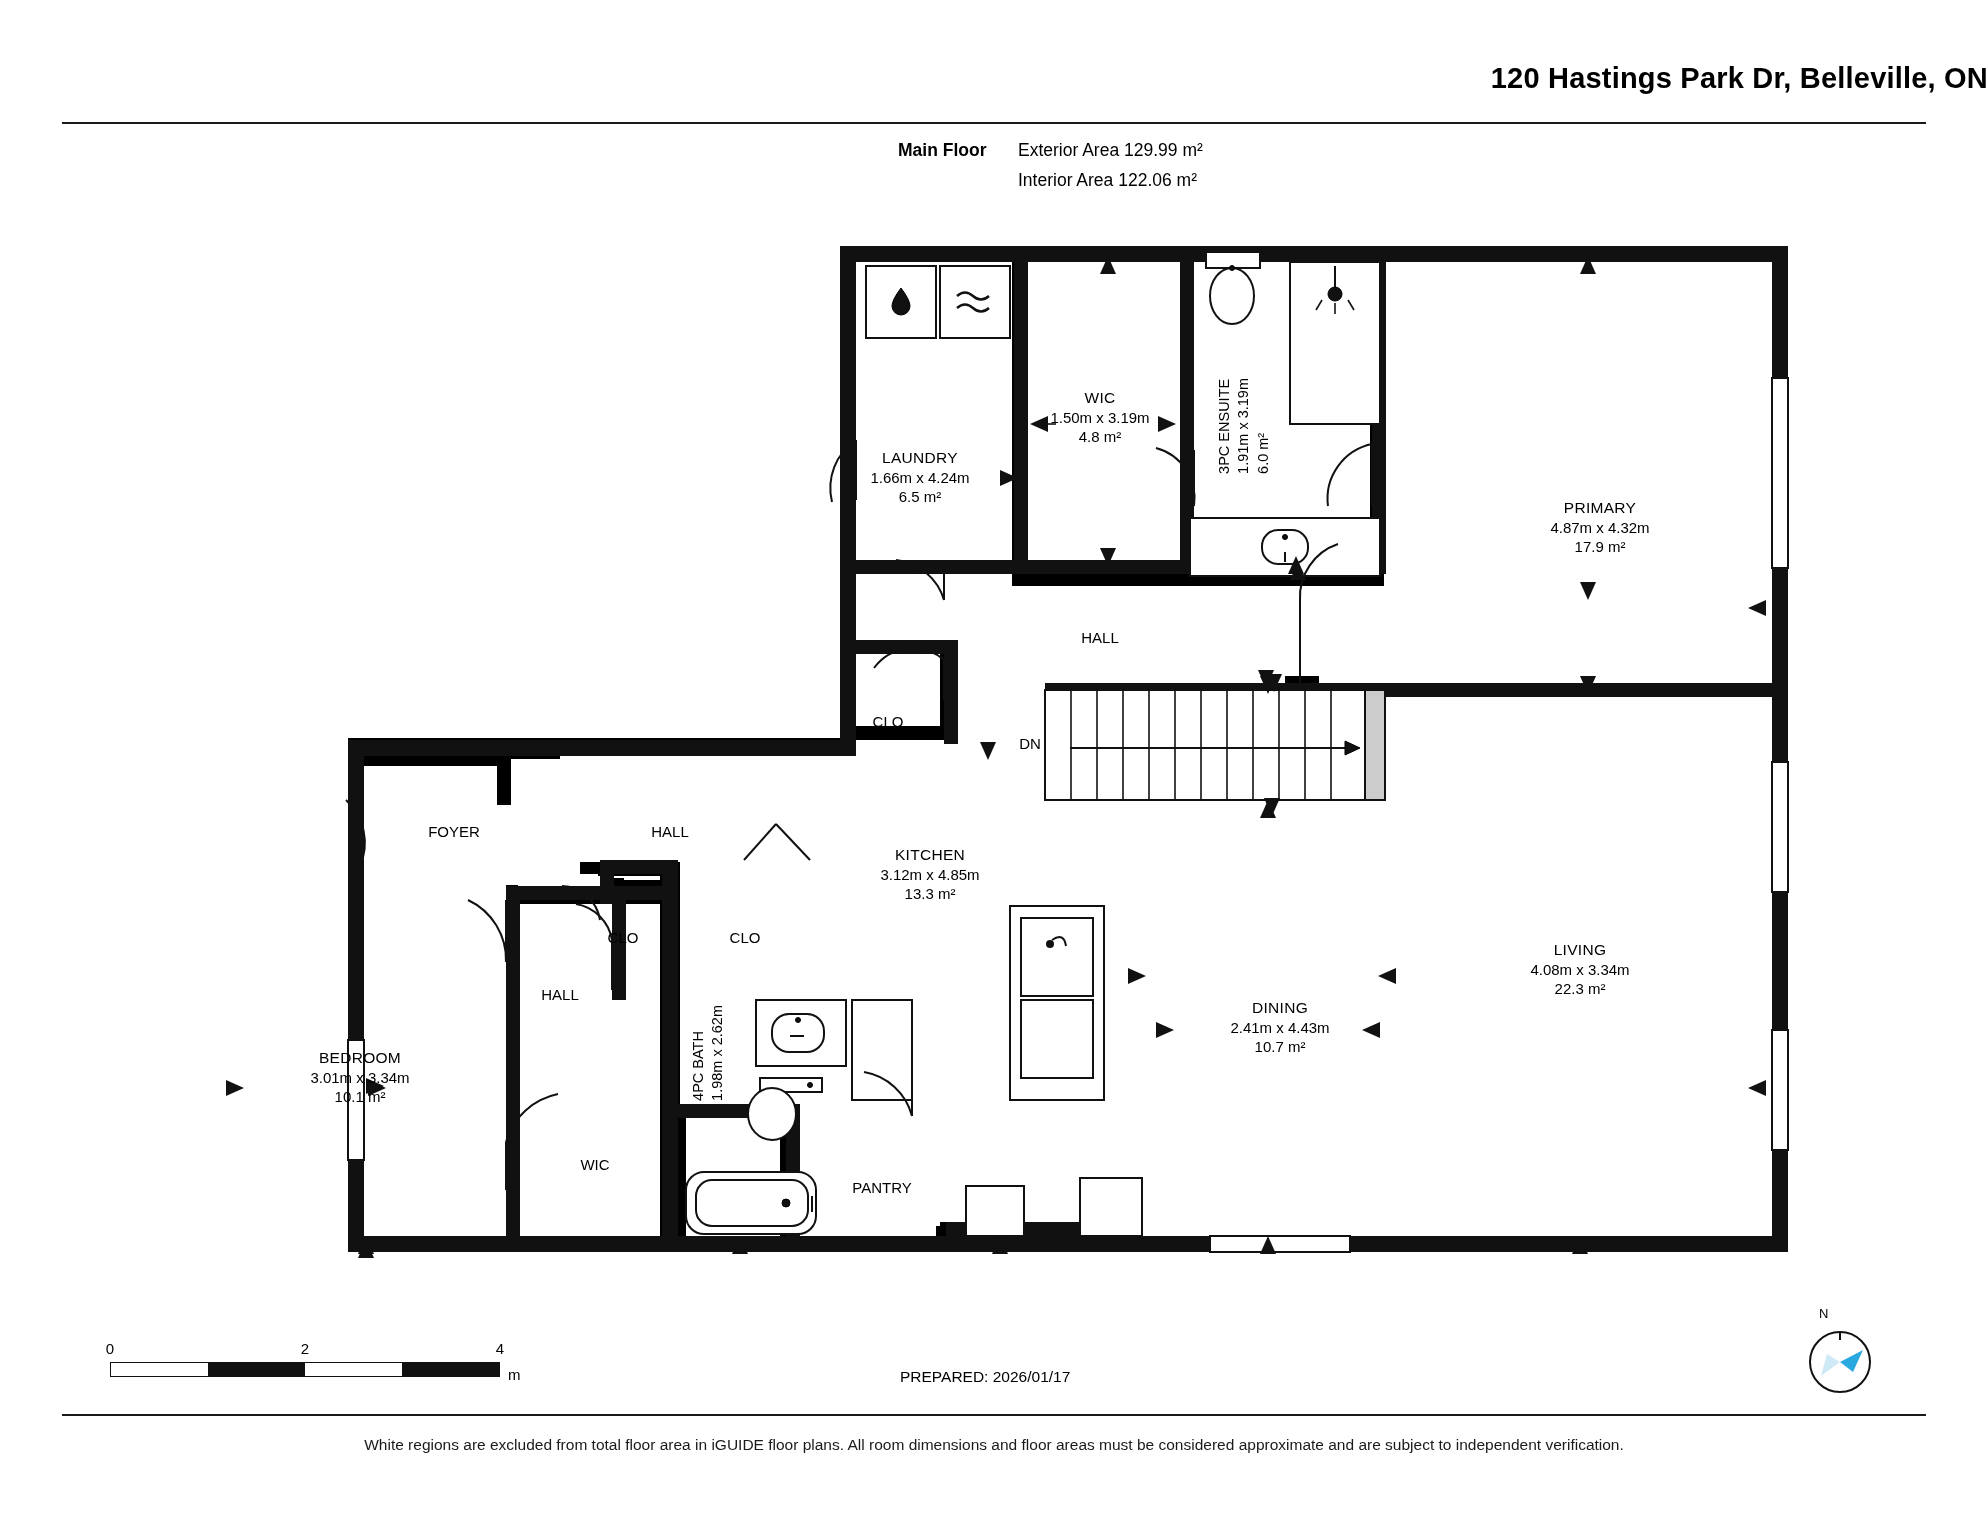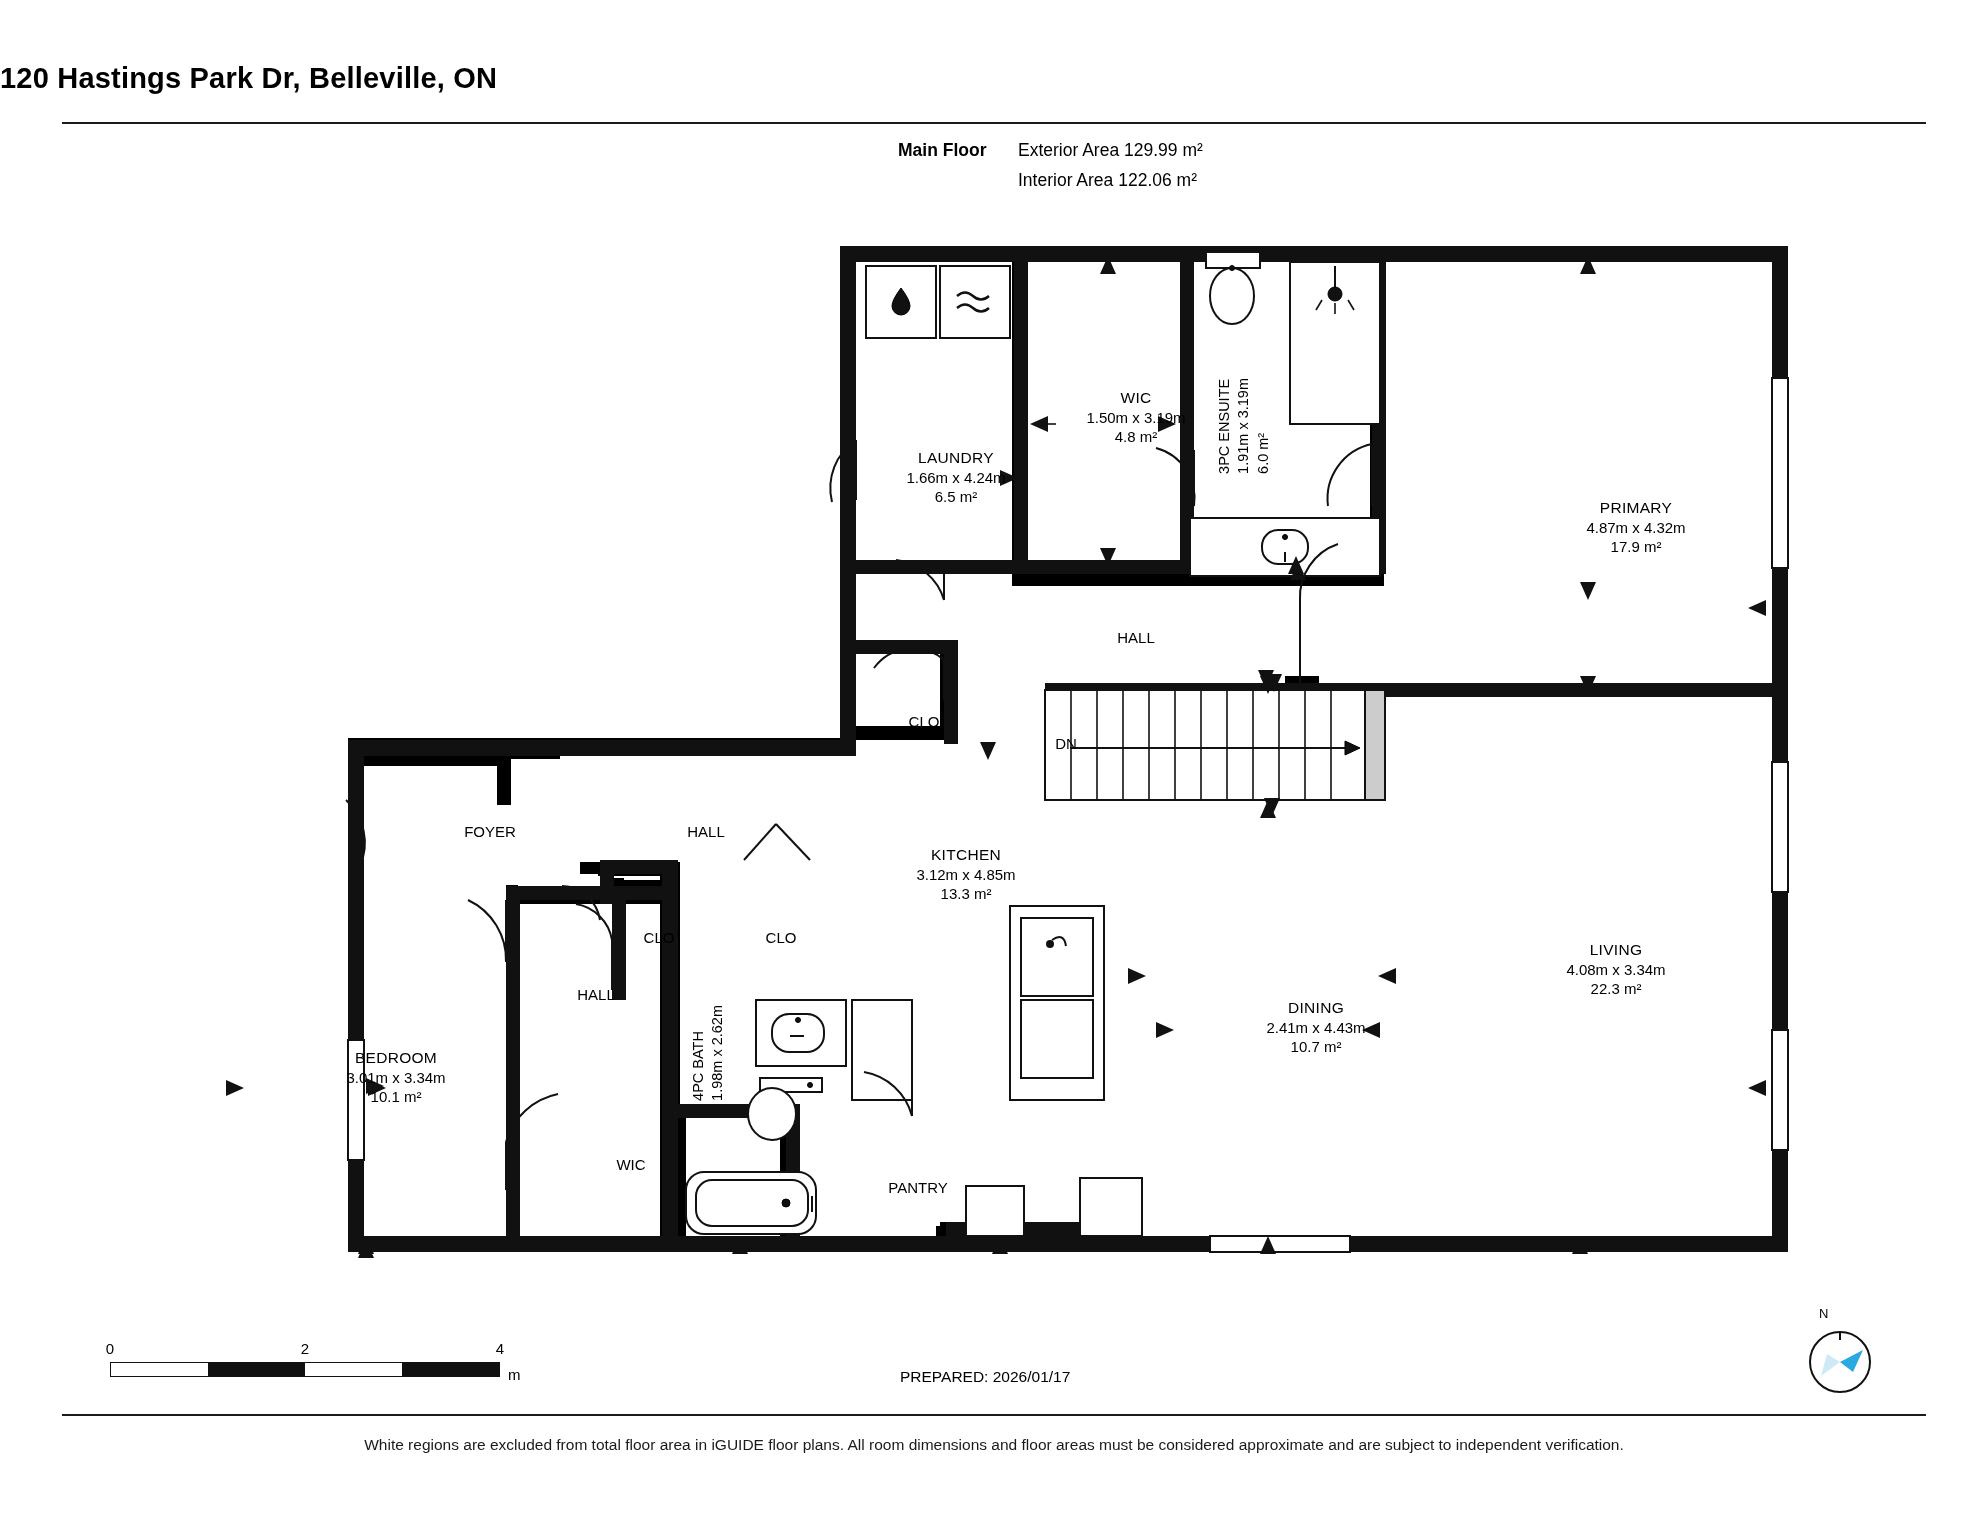--- a/index.html
+++ b/index.html
@@ -19,21 +19,21 @@
     position: absolute;
     inset: 0;
   }
 
   
   .title {
     position: absolute;
     top: 62px;
     left: 0;
     width: 1988px;
-    text-align: left;
+    text-align: right;
     font-size: 29px;
     font-weight: bold;
     letter-spacing: 0.2px;
   }
   .rule-top {
     position: absolute;
     left: 62px;
     top: 122px;
     width: 1864px;
     height: 2px;
@@ -143,21 +143,20 @@
     width: 1988px;
     height: 1536px;
   }
 
   .lbl-group {
     position: absolute;
     text-align: center;
     font-size: 15.5px;
     line-height: 1.28;
     white-space: nowrap;
-    padding-left: 36px;
   }
   .lbl-group .name { font-weight: normal; letter-spacing: 0.3px; }
   .lbl-group .dim  { font-size: 15px; }
   .lbl-group .area { font-size: 15px; }
   .lbl-small { font-size: 15px; }
 
   .vert {
     writing-mode: vertical-rl;
     transform: rotate(180deg);
   }

